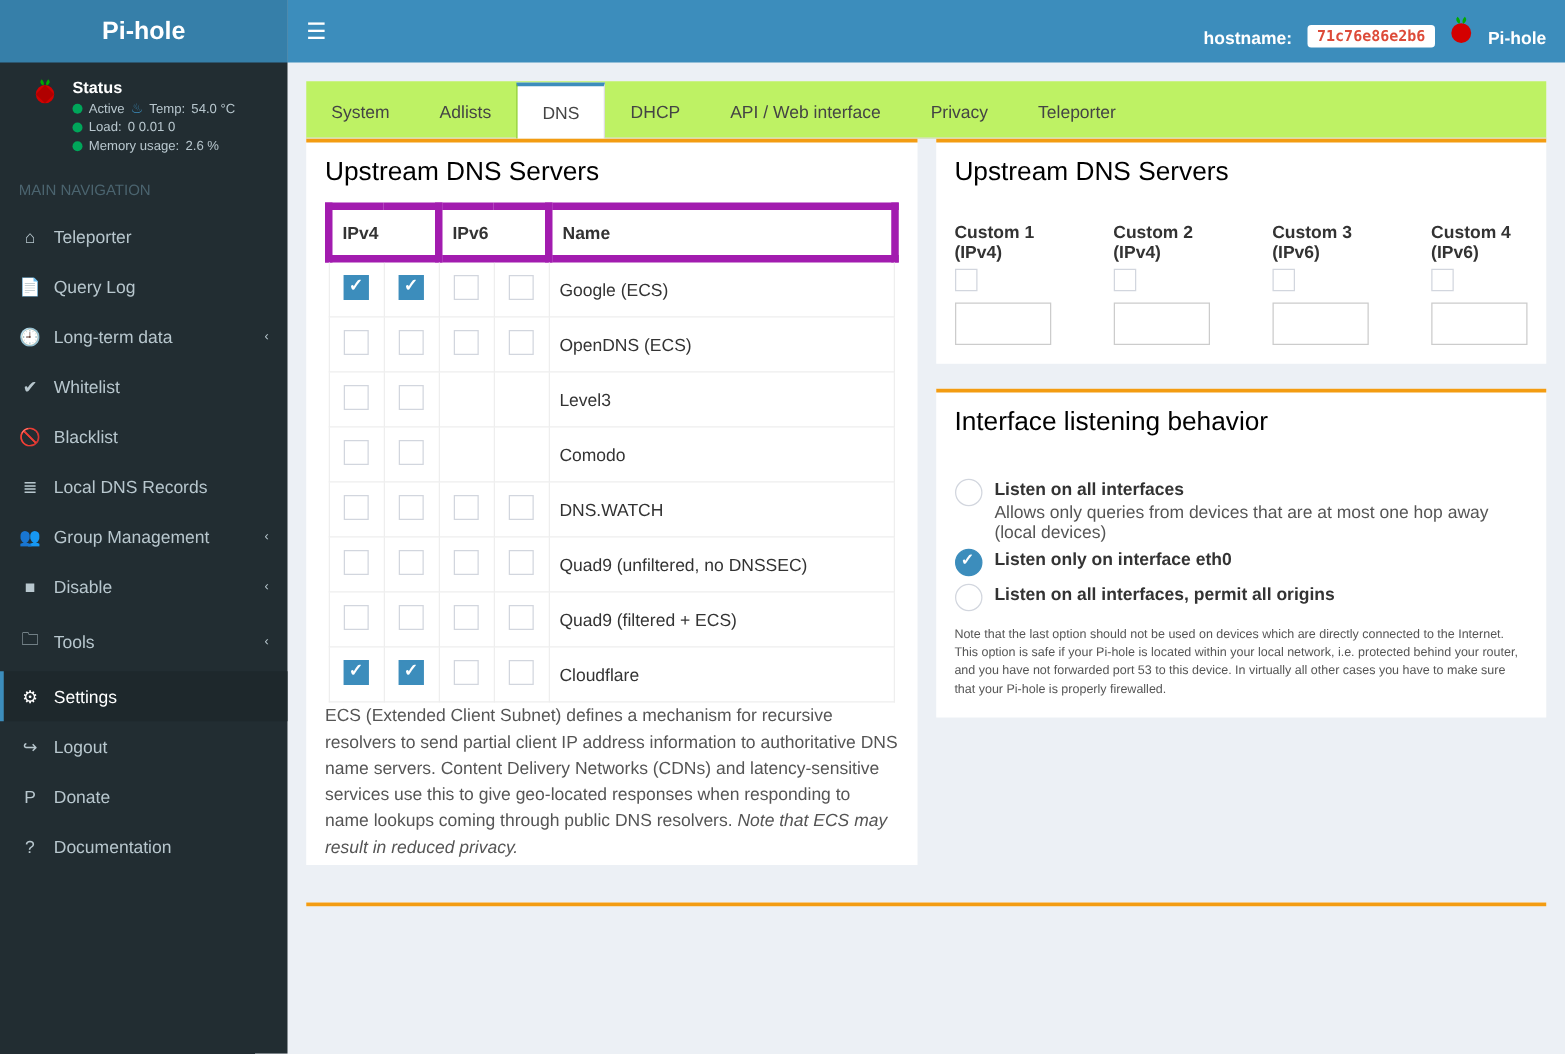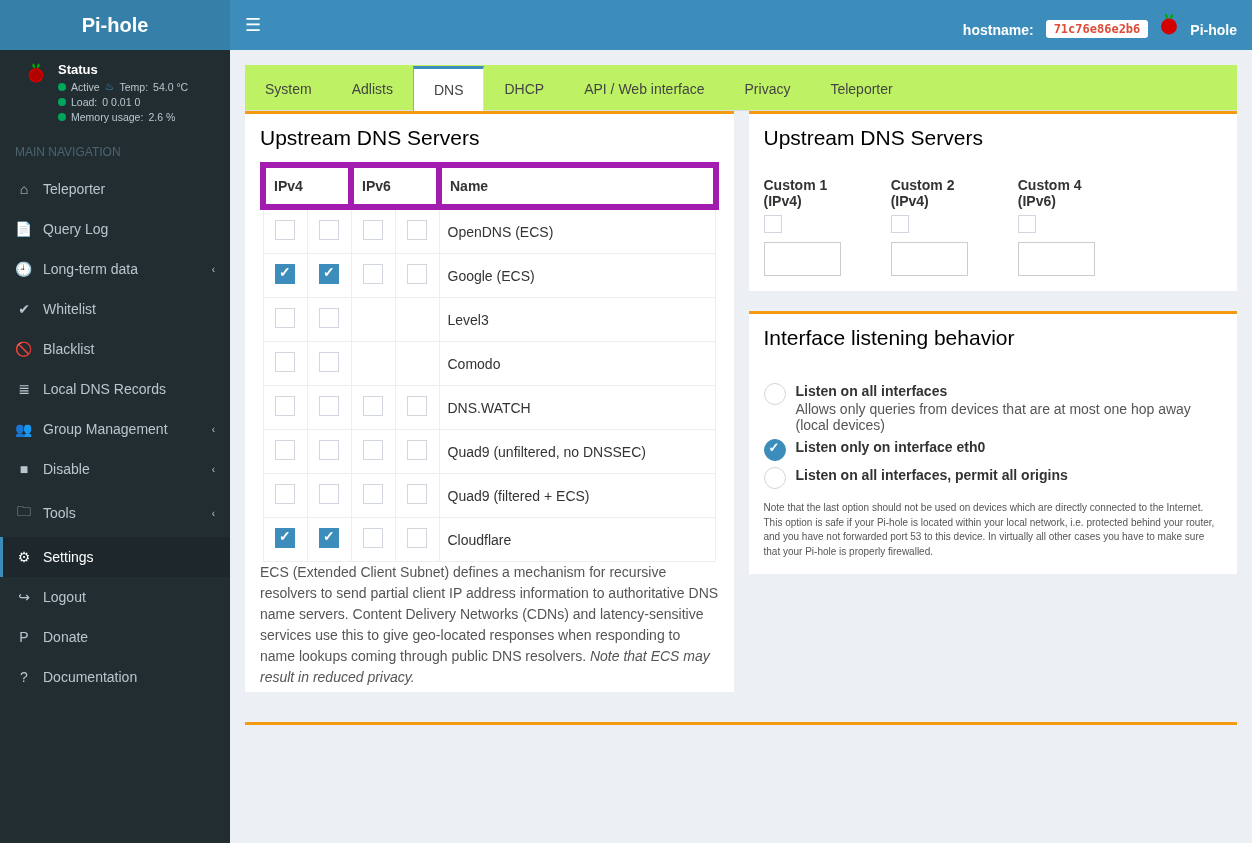--- a/index.html
+++ b/index.html
@@ -185,32 +185,32 @@
               <table class="dns-table" id="dns-table">
                 <thead>
                     <tr>
                   <th colspan="2">IPv4</th>
                   <th colspan="2">IPv6</th>
                   <th>Name</th>
                 </tr>
                   </thead>
                 <tbody id="dns-body">
                     <tr>
-                      <td class="cb-cell"><span class="cb"></span></td>
-                      <td class="cb-cell"><span class="cb"></span></td>
-                      <td class="cb-cell"><span class="cb"></span></td>
-                      <td class="cb-cell"><span class="cb"></span></td>
-                      <td>OpenDNS (ECS)</td>
-                    </tr>
-                    <tr>
                       <td class="cb-cell"><span class="cb checked"></span></td>
                       <td class="cb-cell"><span class="cb checked"></span></td>
                       <td class="cb-cell"><span class="cb"></span></td>
                       <td class="cb-cell"><span class="cb"></span></td>
                       <td>Google (ECS)</td>
+                    </tr>
+                    <tr>
+                      <td class="cb-cell"><span class="cb"></span></td>
+                      <td class="cb-cell"><span class="cb"></span></td>
+                      <td class="cb-cell"><span class="cb"></span></td>
+                      <td class="cb-cell"><span class="cb"></span></td>
+                      <td>OpenDNS (ECS)</td>
                     </tr>
                     <tr>
                       <td class="cb-cell"><span class="cb"></span></td>
                       <td class="cb-cell"><span class="cb"></span></td>
                       <td class="cb-cell"></td>
                       <td class="cb-cell"></td>
                       <td>Level3</td>
                     </tr>
                     <tr>
                       <td class="cb-cell"><span class="cb"></span></td>
@@ -256,20 +256,21 @@
           </div>
         </div>
 
         <div class="col">
           <div class="box">
             <div class="box-header">Upstream DNS Servers</div>
             <div class="box-body">
               <div class="custom-grid" id="custom-grid">
                   <div class="custom-field"><label>Custom 1 (IPv4)</label><span class="small-cb"></span><input class="text-input" style=""></div>
                   <div class="custom-field"><label>Custom 2 (IPv4)</label><span class="small-cb"></span><input class="text-input" style=""></div>
+                  <div class="custom-field"><label>Custom 3 (IPv6)</label><span class="small-cb"></span><input class="text-input" style=""></div>
                   <div class="custom-field"><label>Custom 4 (IPv6)</label><span class="small-cb"></span><input class="text-input" style=""></div>
                 </div>
             </div>
           </div>
 
           <div class="box">
             <div class="box-header">Interface listening behavior</div>
             <div class="box-body" id="interface-body">
               <div id="radio-list">
                   <div class="radio-row">

